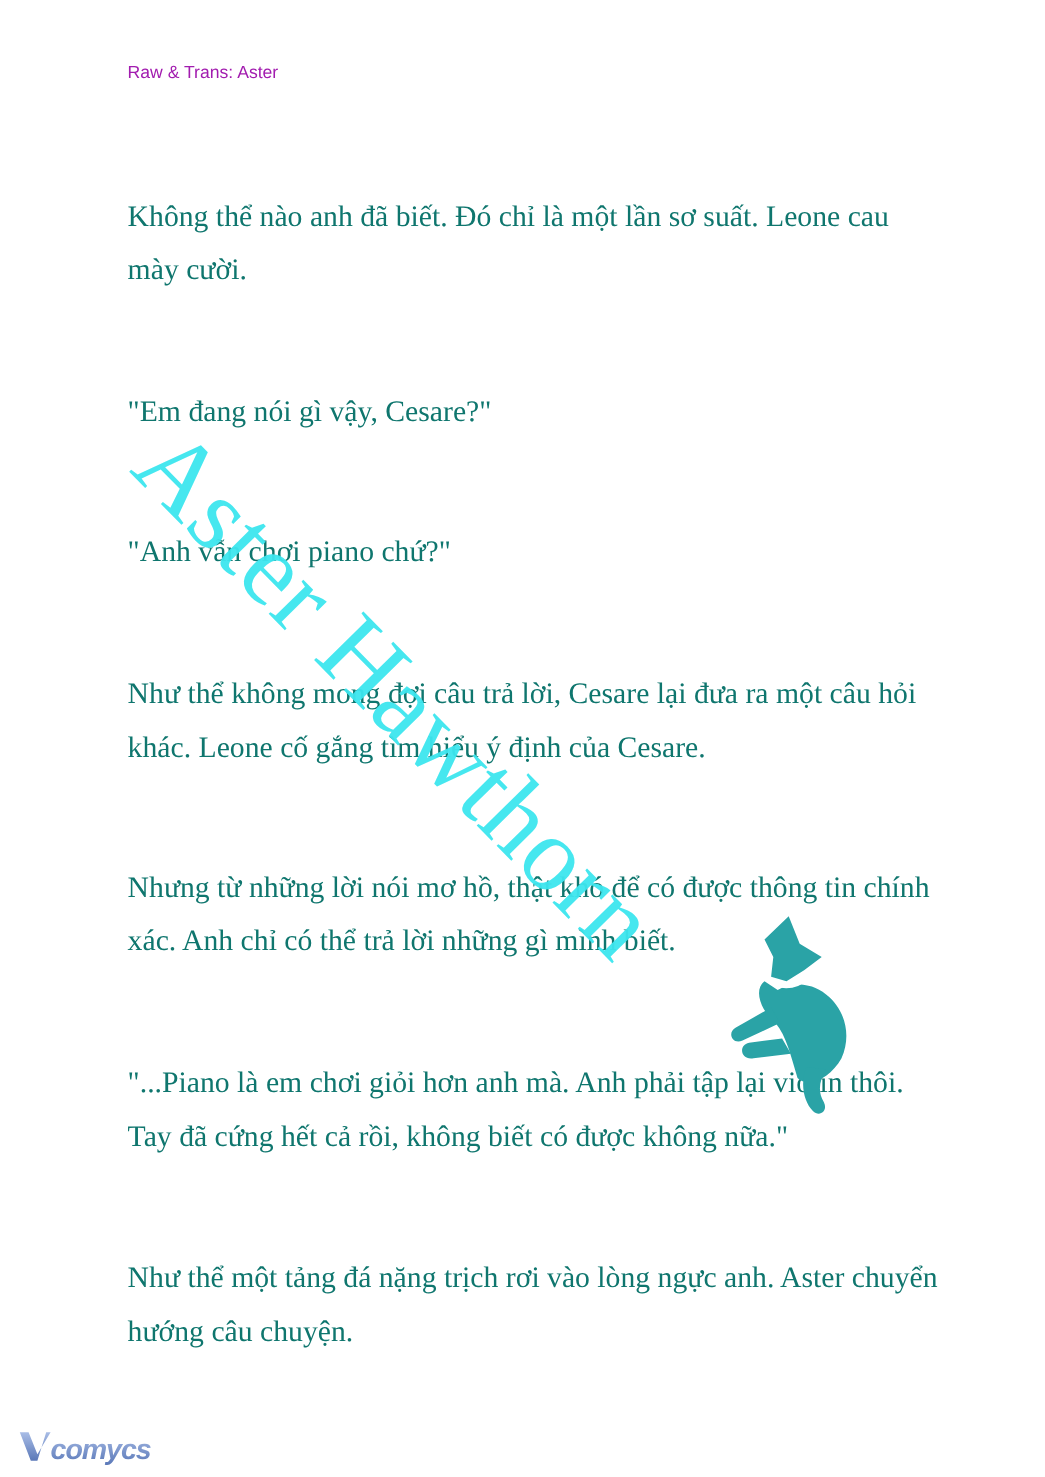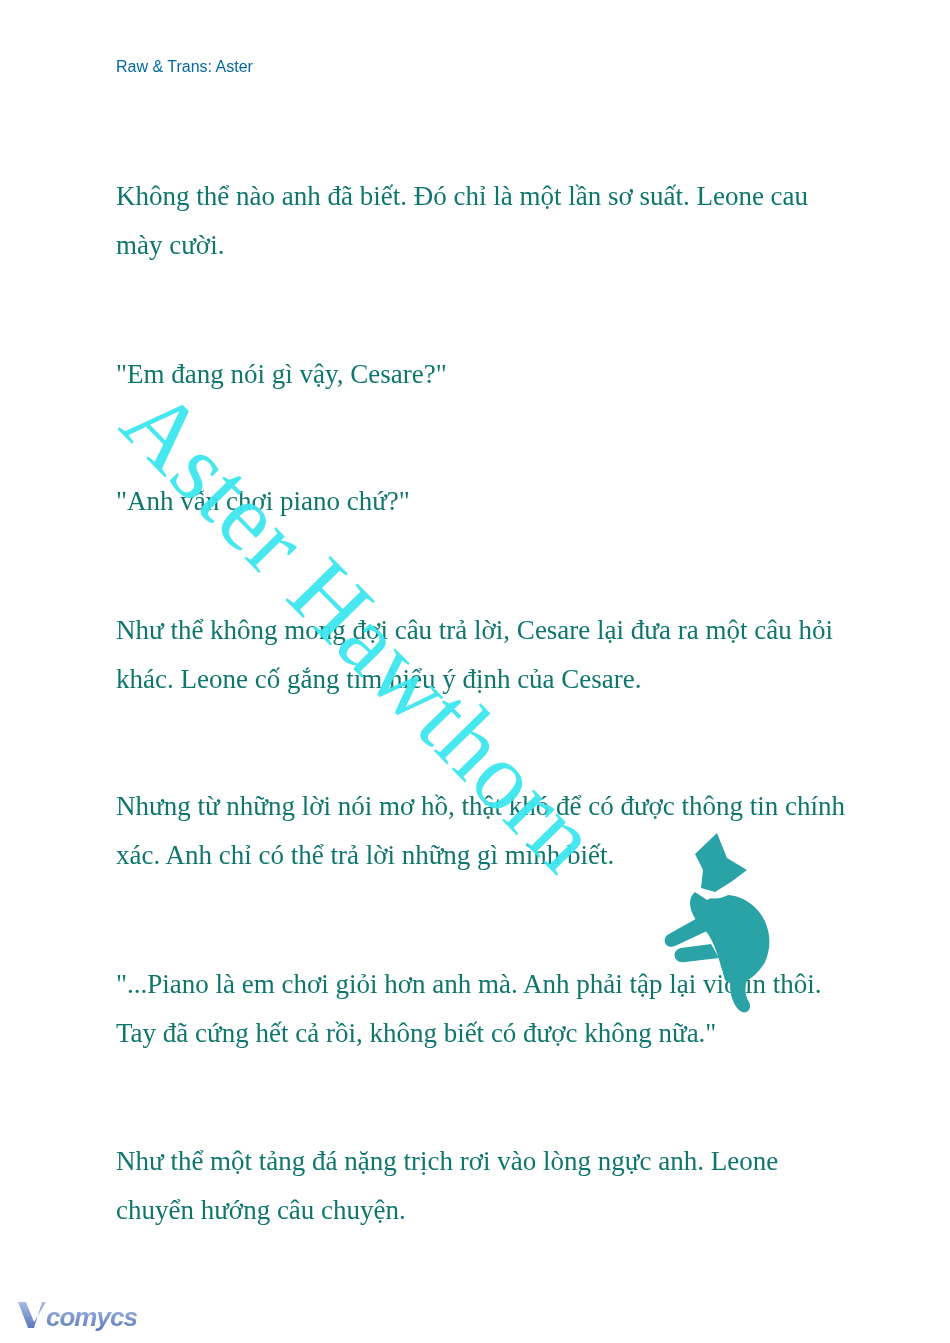--- a/index.html
+++ b/index.html
@@ -12,21 +12,21 @@
       height: 1343px;
       position: relative;
       overflow: hidden;
     }
     .header {
       position: absolute;
       left: 116px;
       top: 58px;
       font-family: "Liberation Sans", sans-serif;
       font-size: 16px;
-      color: #0369a1;
+      color: #a21caf;
     }
     .para {
       position: absolute;
       left: 116px;
       width: 740px;
       font-family: "Liberation Serif", serif;
       font-size: 27px;
       line-height: 49px;
       color: #0f766e;
       margin: 0;
@@ -64,21 +64,21 @@
 <body>
 
 <div class="header">Raw &amp; Trans: Aster</div>
 
 <p class="para" style="top:172px;">Không thể nào anh đã biết. Đó chỉ là một lần sơ suất. Leone cau mày cười.</p>
 <p class="para" style="top:350px;">"Em đang nói gì vậy, Cesare?"</p>
 <p class="para" style="top:477px;">"Anh vẫn chơi piano chứ?"</p>
 <p class="para" style="top:606px;">Như thể không mong đợi câu trả lời, Cesare lại đưa ra một câu hỏi khác. Leone cố gắng tìm hiểu ý định của Cesare.</p>
 <p class="para" style="top:782px;">Nhưng từ những lời nói mơ hồ, thật khó để có được thông tin chính xác. Anh chỉ có thể trả lời những gì mình biết.</p>
 <p class="para" style="top:960px;">"...Piano là em chơi giỏi hơn anh mà. Anh phải tập lại violin thôi. Tay đã cứng hết cả rồi, không biết có được không nữa."</p>
-<p class="para" style="top:1137px;">Như thể một tảng đá nặng trịch rơi vào lòng ngực anh. Leone chuyển hướng câu chuyện.</p>
+<p class="para" style="top:1137px;">Như thể một tảng đá nặng trịch rơi vào lòng ngực anh. Aster chuyển hướng câu chuyện.</p>
 
 <div class="watermark" style="left:140px; top:350px;">
   <span>Aster Hawthorn</span>
 </div>
 
 <svg class="cat" viewBox="0 0 130 185" xmlns="http://www.w3.org/2000/svg">
   <g fill="#2aa3a6">
 
     <path d="M62 3 L72 28 L92 40 L76 52 L60 62 L46 58 L48 40 L40 24 Z"></path>
 

